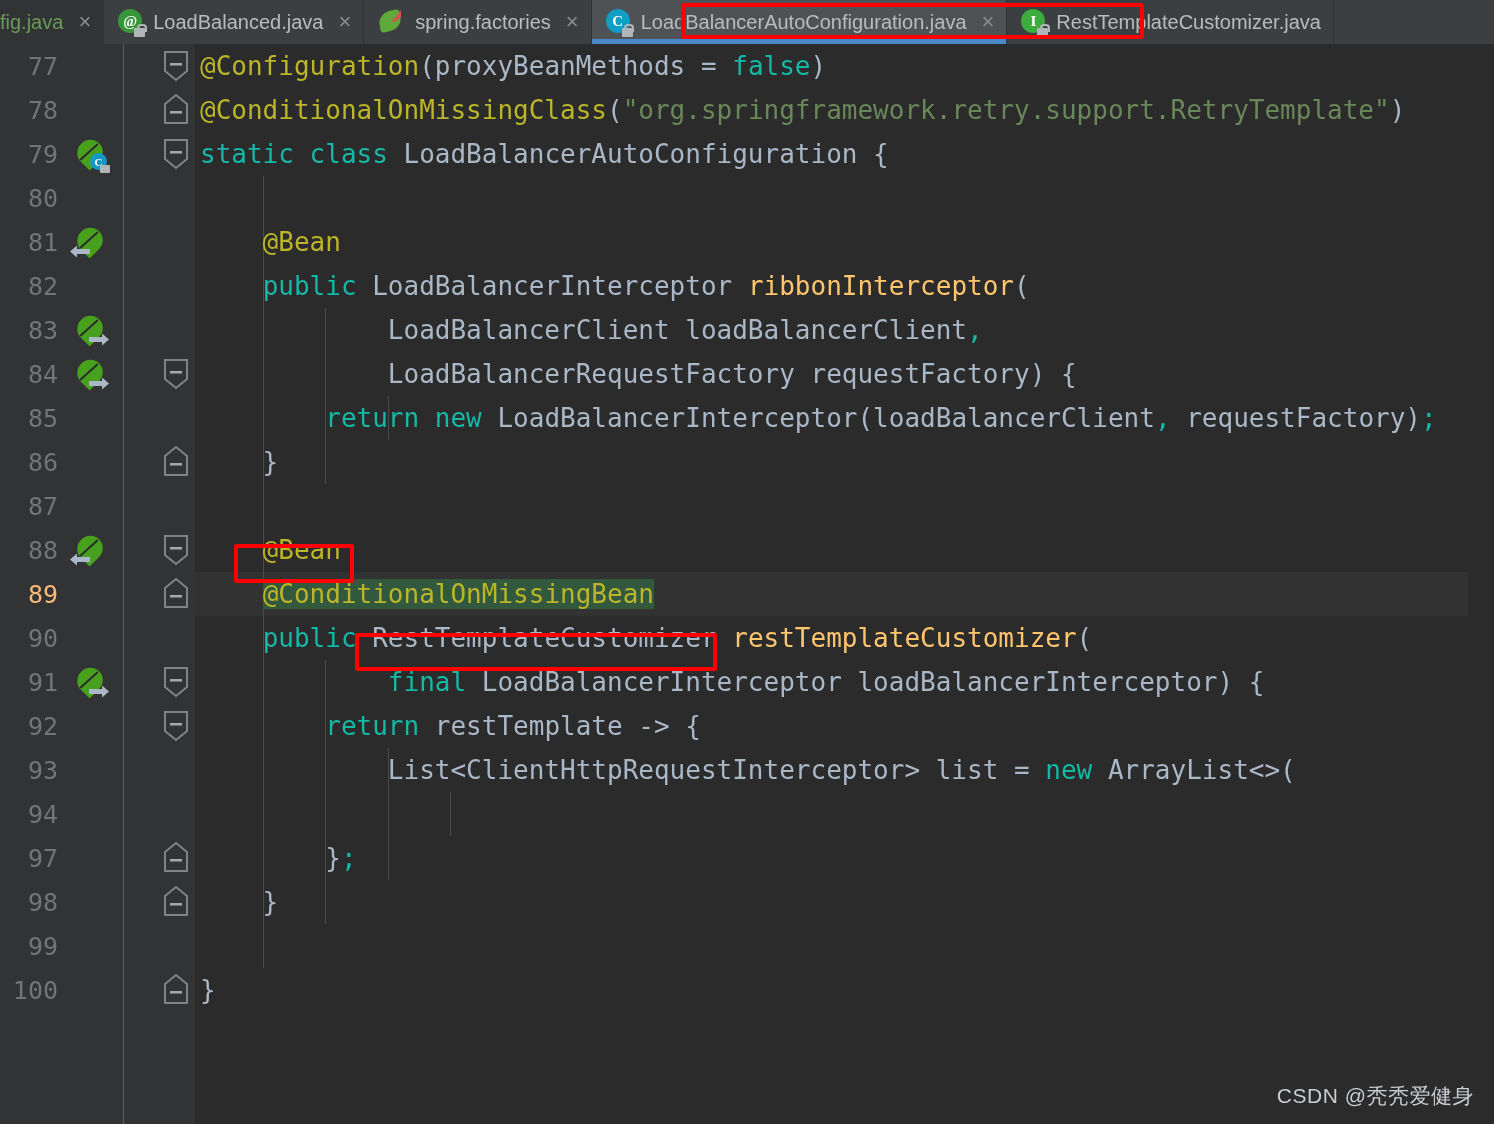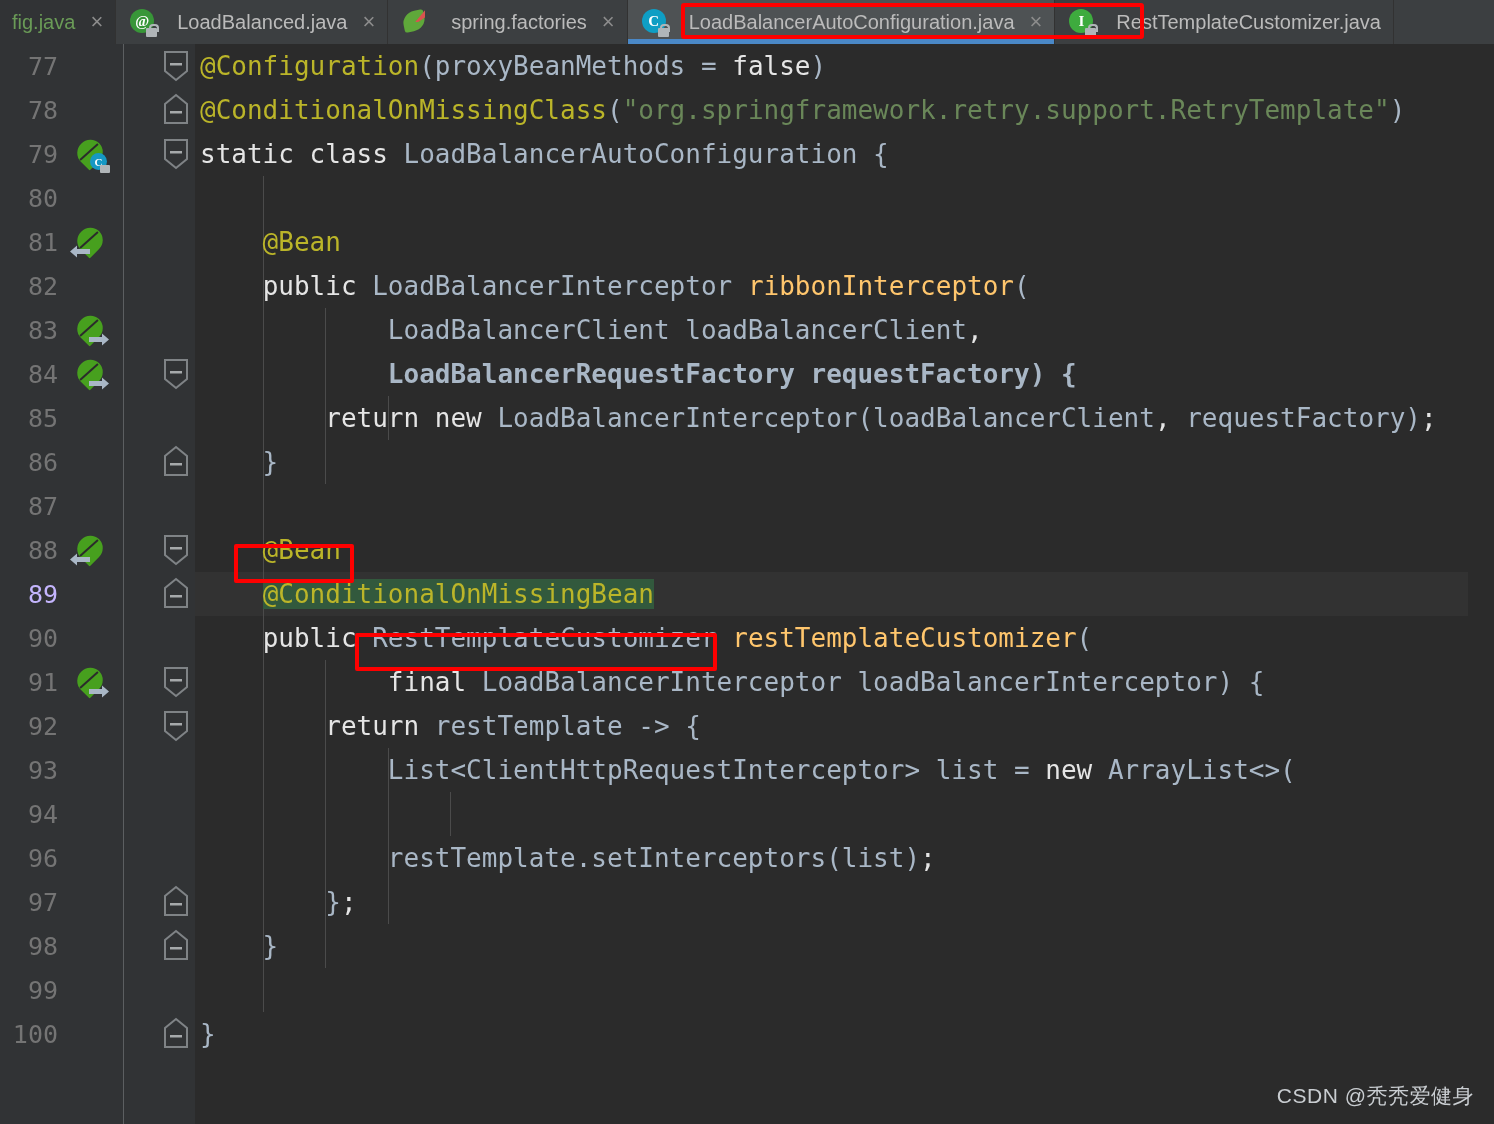--- a/index.html
+++ b/index.html
@@ -25,21 +25,21 @@
     height: 44px;
     position: relative;
     font-family: "Liberation Sans", sans-serif;
     font-size: 20px;
     white-space: nowrap;
     background: #3c3f41;
     border-right: 1px solid #323232;
   }
   .tab.inactive-dark { background: #313335; }
   .tab.active { background: #4e5254; }
-  .tab .tab-label { color: #bbbbbb; padding-left: 12px; }
+  .tab .tab-label { color: #bbbbbb; }
   .tab .tab-label.green { color: #6a9b57; }
   .tab .tab-close {
     color: #8c8c8c; font-size: 22px; line-height: 1;
     margin-left: 6px; font-family: "Liberation Sans", sans-serif;
   }
   .tab .underline {
     position: absolute; left: 0; right: 0; bottom: 0;
     height: 5px; background: #4a88c7;
   }
   
@@ -119,21 +119,21 @@
   .cur-bg {
     position: absolute; left: 195px; right: 0; top: 0; height: 44px;
   }
   .lineno {
     width: 62px; flex: none; text-align: right;
     font-family: "DejaVu Sans Mono", monospace;
     font-size: 25px; color: #747474;
     padding-right: 4px;
     z-index: 2;
   }
-  .row.current .lineno { color: #c4b5fd; }
+  .row.current .lineno { color: #fdba74; }
   .gutter-icon { width: 61px; flex: none; position: relative; height: 44px; z-index: 2; }
   .foldcol { width: 72px; flex: none; position: relative; height: 44px; z-index: 2; }
   .code-cell {
     flex: 1; position: relative; height: 44px;
     display: flex; align-items: center;
   }
   .code {
     font-family: "DejaVu Sans Mono", monospace;
     font-size: 26px;
     line-height: 44px;
@@ -176,21 +176,21 @@
   }
 
   
   .guide {
     position: absolute; top: 0; width: 1px; height: 44px;
     background: #4b4b4b; z-index: 1;
   }
 
   
   .anno { color: #bbb529; text-align: center; }
-  .kw   { color: #e5e5e5; }
+  .kw   { color: #14b8a6; }
   .str  { color: #6a8759; }
   .mth  { color: #ffc66d; }
   .fld  { color: #9876aa; text-decoration: underline; }
   .pl   { color: #a9b7c6; }
 
   
   .hl { background: #32593d; }
 
   
   .redbox {
@@ -375,21 +375,21 @@
         </div>
         <div class="foldcol">
           <svg width="30" height="34" viewBox="0 0 30 34" style="position: absolute; left: 38px; top: 5px;">
             <path d="M4 3 L26 3 L26 22 L15 31 L4 22 Z" fill="#313335" stroke="#7f8386" stroke-width="2"></path>
             <rect x="9" y="14" width="12" height="2.5" fill="#a6a9ab"></rect>
           </svg>
         </div>
         <div class="code-cell">
           <div class="guide" style="left: 67.56px;"></div>
           <div class="guide" style="left: 130.12px;"></div>
-          <div class="code" style="margin-left: 5px; font-weight: bold;"><span class="pl">            LoadBalancerRequestFactory requestFactory) {</span></div>
+          <div class="code" style="margin-left: 5px;"><span class="pl">            LoadBalancerRequestFactory requestFactory) {</span></div>
         </div>
       </div>
       <div class="row">
         <div class="lineno">85</div>
         <div class="gutter-icon"></div>
         <div class="foldcol"></div>
         <div class="code-cell">
           <div class="guide" style="left: 67.56px;"></div>
           <div class="guide" style="left: 130.12px;"></div>
           <div class="guide" style="left: 192.68px;"></div>
@@ -520,31 +520,20 @@
         <div class="gutter-icon"></div>
         <div class="foldcol"></div>
         <div class="code-cell">
           <div class="guide" style="left: 67.56px;"></div>
           <div class="guide" style="left: 130.12px;"></div>
           <div class="guide" style="left: 192.68px;"></div>
           <div class="guide" style="left: 255.24px;"></div>
         </div>
       </div>
       <div class="row">
-        <div class="lineno">96</div>
-        <div class="gutter-icon"></div>
-        <div class="foldcol"></div>
-        <div class="code-cell">
-          <div class="guide" style="left: 67.56px;"></div>
-          <div class="guide" style="left: 130.12px;"></div>
-          <div class="guide" style="left: 192.68px;"></div>
-          <div class="code" style="margin-left: 5px;"><span class="pl">            restTemplate.setInterceptors(list)</span><span class="kw">;</span></div>
-        </div>
-      </div>
-      <div class="row">
         <div class="lineno">97</div>
         <div class="gutter-icon"></div>
         <div class="foldcol">
           <svg width="30" height="34" viewBox="0 0 30 34" style="position: absolute; left: 38px; top: 5px;">
             <path d="M15 2 L26 11 L26 30 L4 30 L4 11 Z" fill="#313335" stroke="#7f8386" stroke-width="2"></path>
             <rect x="9" y="18" width="12" height="2.5" fill="#a6a9ab"></rect>
           </svg>
         </div>
         <div class="code-cell">
           <div class="guide" style="left: 67.56px;"></div>

